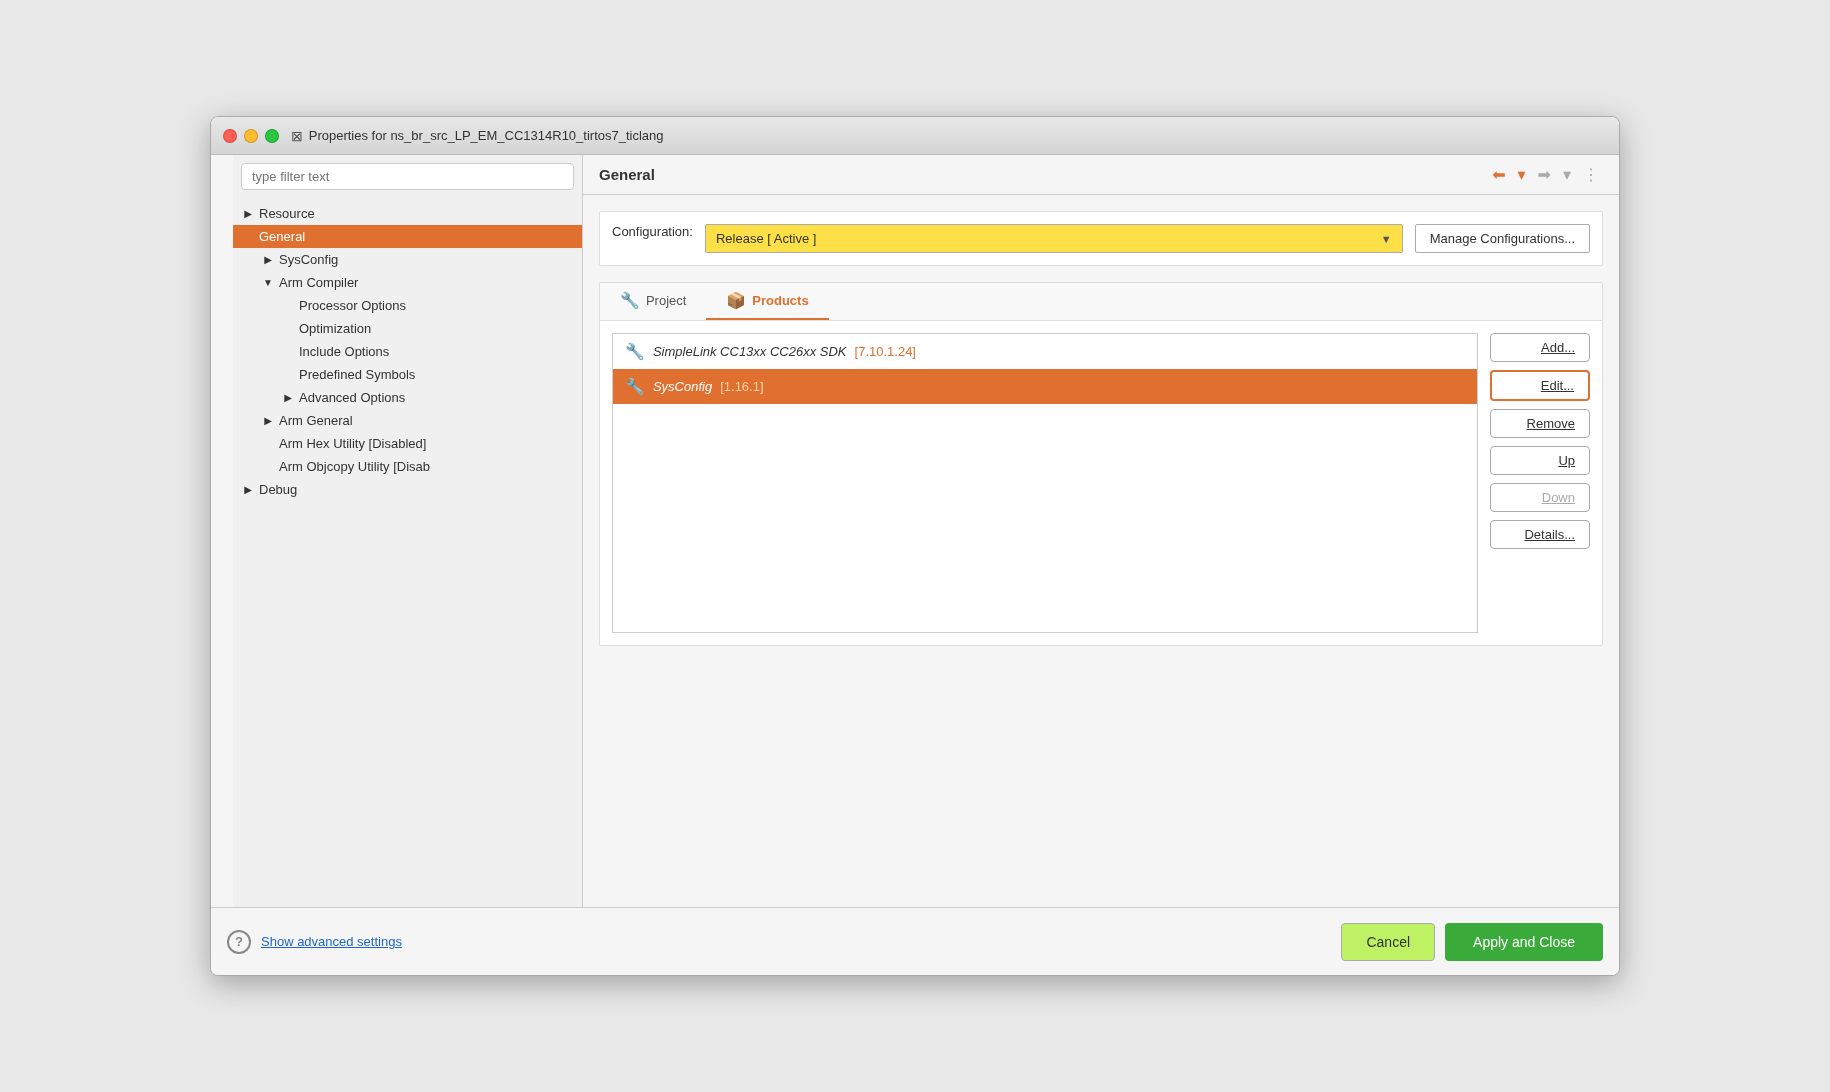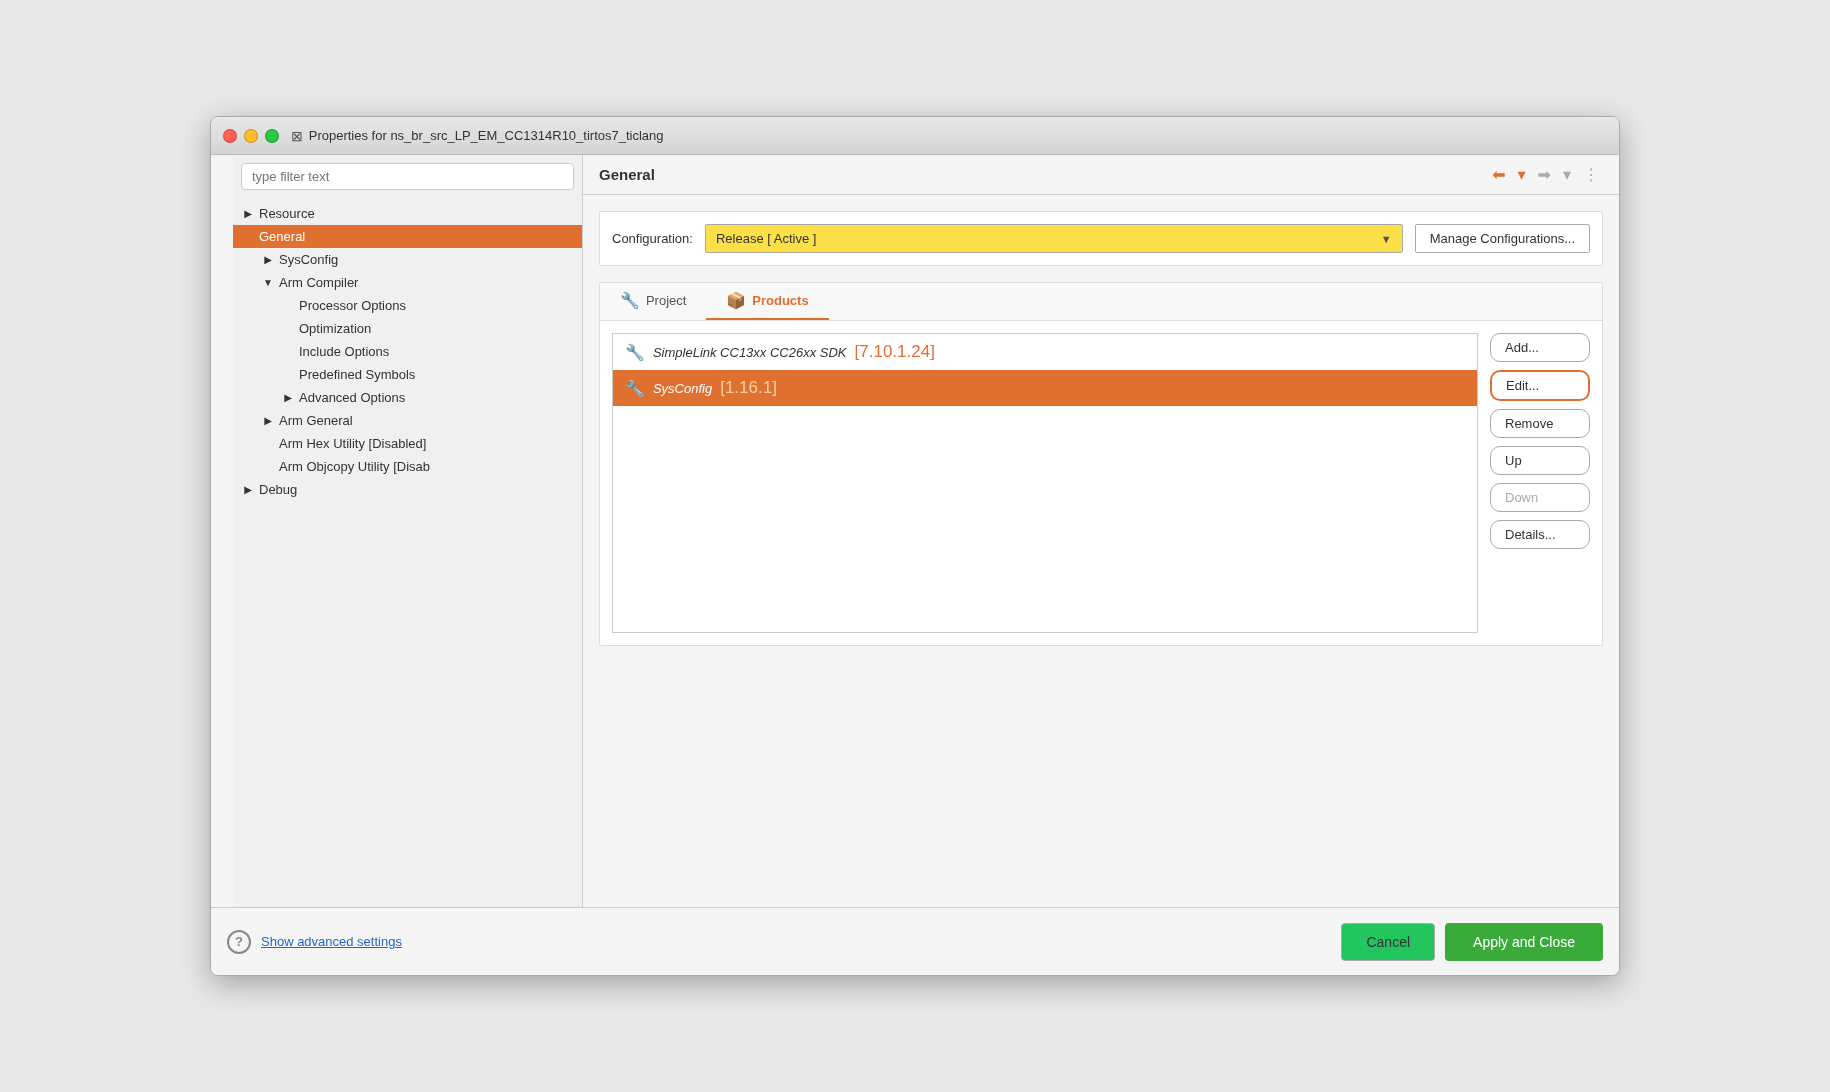--- a/index.html
+++ b/index.html
@@ -155,21 +155,21 @@
     }
     .header-btn.gray { color: #aaa; }
     .panel-body {
       flex: 1;
       overflow-y: auto;
       padding: 16px;
     }
     
     .config-row {
       display: flex;
-      align-items: center;
+      align-items: flex-start;
       gap: 12px;
       margin-bottom: 16px;
       padding: 12px;
       background: white;
       border: 1px solid #ddd;
       border-radius: 2px;
     }
     .config-label {
       font-size: 13px;
       color: #333;
@@ -260,37 +260,38 @@
       background: #e07030;
       color: white;
     }
     .product-item.selected .product-version { color: #ffd0a0; }
     .product-icon {
       font-size: 16px;
     }
     .product-name { font-weight: 400; font-style: italic; }
     .product-version {
       color: #e07030;
-      font-size: 17px;
+      font-size: 13px;
     }
     .products-buttons {
       display: flex;
       flex-direction: column;
       gap: 8px;
       min-width: 100px;
     }
     .prod-btn {
       padding: 6px 14px;
       border: 1px solid #aaa;
       background: white;
-      border-radius: 10px;
-      cursor: pointer;
-      font-size: 13px;
-      color: #333;
-      text-align: left;
+      border-radius: 4px;
+      cursor: pointer;
+      font-size: 13px;
+      color: #333;
+      text-align: right;
+      text-decoration: underline;
     }
     .prod-btn.disabled {
       color: #aaa;
       cursor: default;
     }
     .prod-btn.active-border {
       border: 2px solid #e07030;
     }
     
     .bottom-bar {
@@ -326,21 +327,21 @@
       cursor: pointer;
       font-size: 13px;
     }
     .bottom-right {
       display: flex;
       gap: 10px;
     }
     .cancel-btn {
       padding: 10px 24px;
       border: 1px solid #aaa;
-      background: #22c55e;
+      background: #bef264;
       border-radius: 4px;
       cursor: pointer;
       font-size: 14px;
       color: #333;
     }
     .apply-btn {
       padding: 10px 28px;
       border: none;
       background: #3aaa3a;
       border-radius: 4px;

